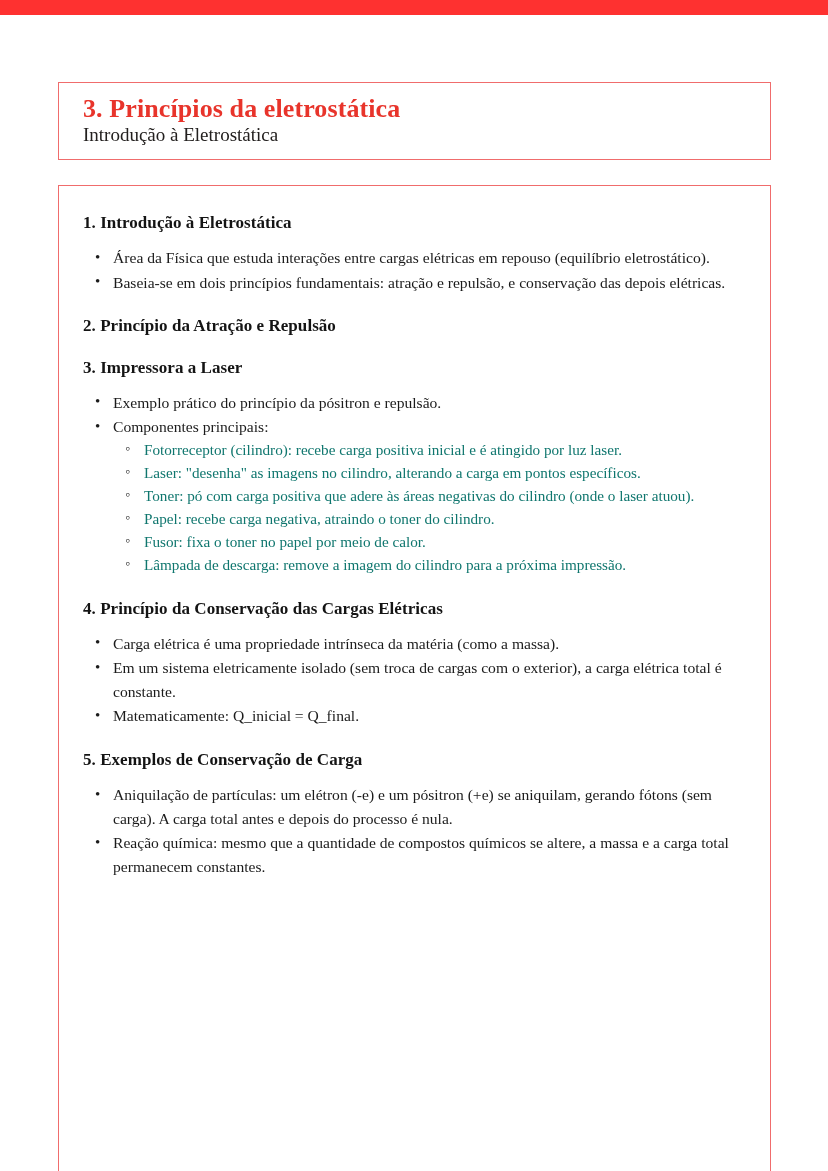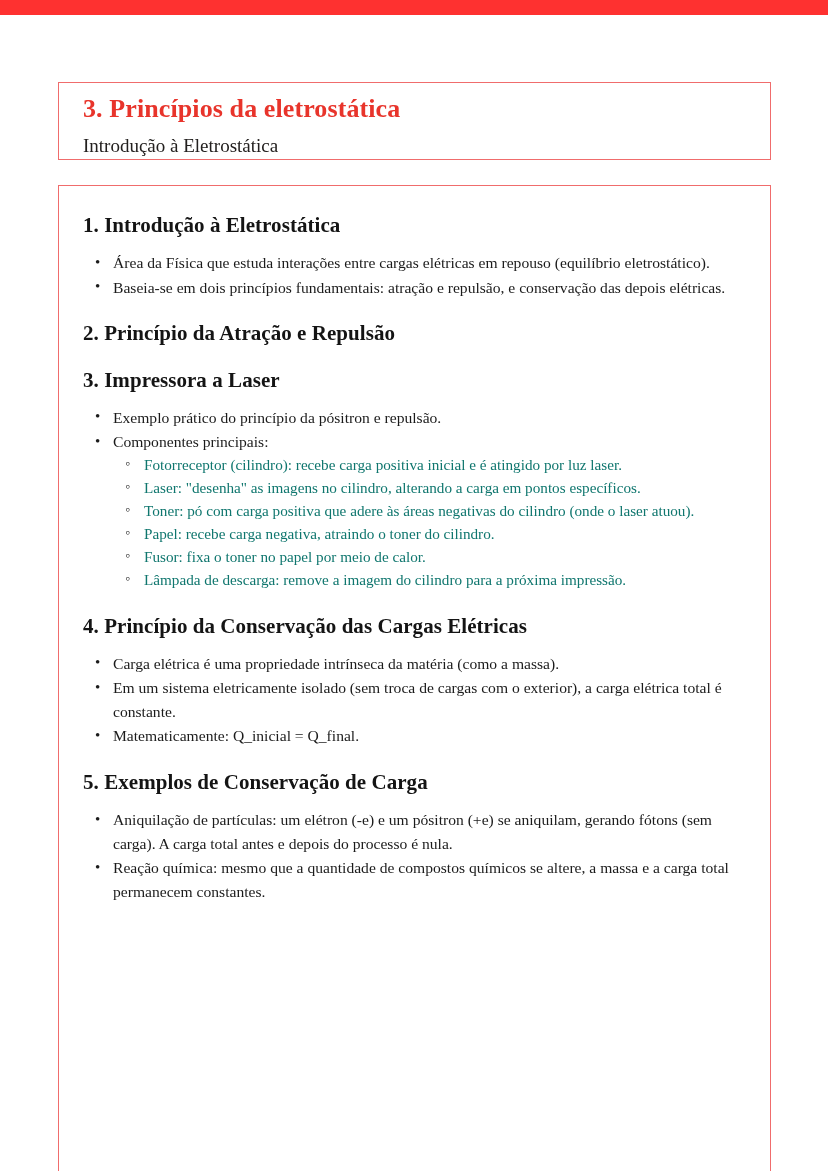--- a/index.html
+++ b/index.html
@@ -52,21 +52,21 @@
   .doc-title {
     margin: 0;
     font-family: "Liberation Serif", "DejaVu Serif", serif;
     font-weight: bold;
     font-size: 26px;
     line-height: 1.08;
     color: #e8342b;
     letter-spacing: 0.1px;
   }
   .doc-subtitle {
-    margin: 12px 0 0 0;
+    margin: 1px 0 0 0;
     font-family: "Liberation Serif", "DejaVu Serif", serif;
     font-weight: normal;
     font-size: 19px;
     line-height: 1.15;
     color: #23201f;
   }
 
   
   .content-box {
     position: absolute;
@@ -81,21 +81,21 @@
   }
 
   .section {
     margin: 0;
   }
   .section-heading {
     margin: 0;
     padding: 0;
     font-family: "Liberation Serif", "DejaVu Serif", serif;
     font-weight: bold;
-    font-size: 21px;
+    font-size: 17px;
     line-height: 1.25;
     color: #141414;
     letter-spacing: 0.05px;
   }
 
   ul.bullets {
     list-style: none;
     margin: 13px 0 0 0;
     padding: 0;
   }

